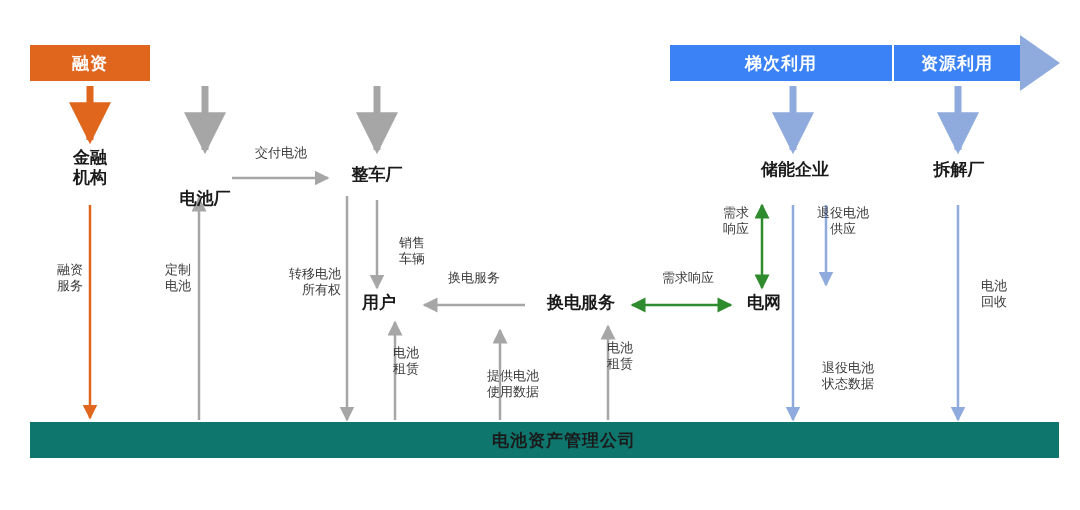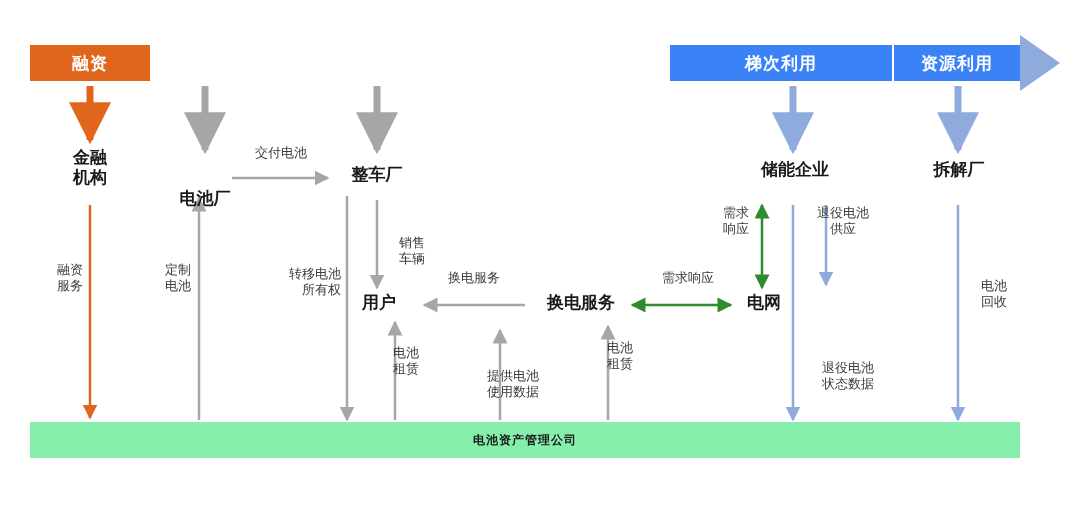--- a/index.html
+++ b/index.html
@@ -52,28 +52,29 @@
   .edge-label {
     position: absolute;
     font-size: 13px;
     color: #3a3a3a;
     text-align: center;
     line-height: 1.25;
     white-space: pre-line;
   }
   .bottom-bar {
     position: absolute;
-    background: #86efac;
+    background: #0f766e;
     display: flex;
     align-items: center;
     justify-content: center;
     font-weight: bold;
-    font-size: 12px;
+    font-size: 17px;
     color: #1a1a1a;
     letter-spacing: 1px;
+    padding-left: 39px;
   }
   svg.arrows {
     position: absolute;
     left: 0; top: 0;
     width: 1080px;
     height: 510px;
     pointer-events: none;
   }
 </style>
 </head>

